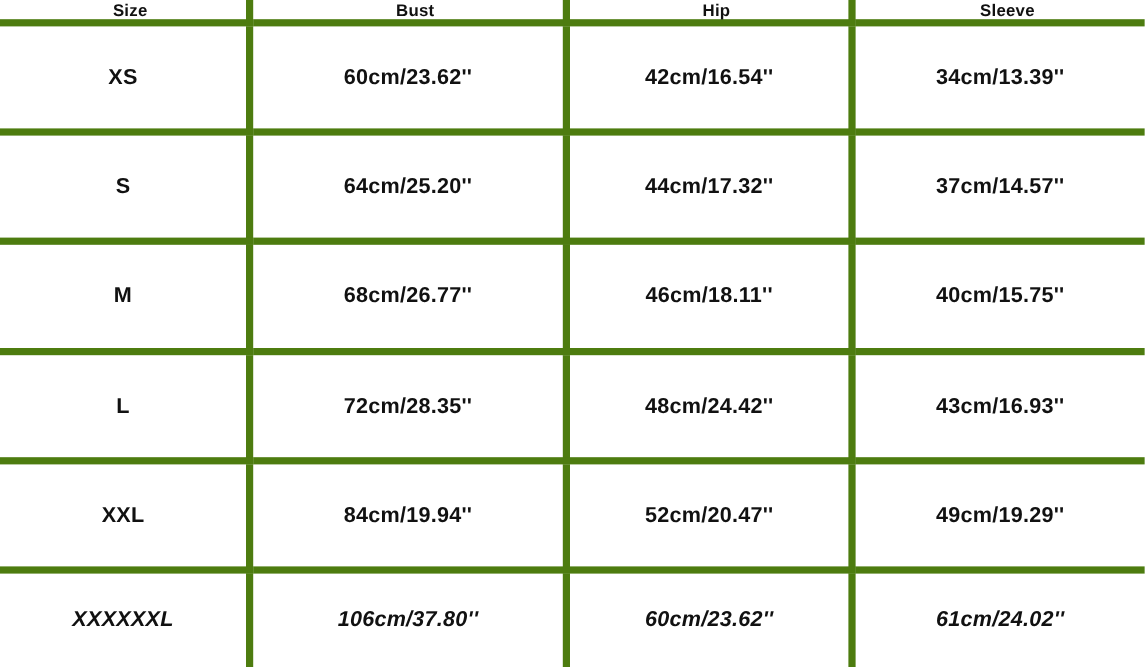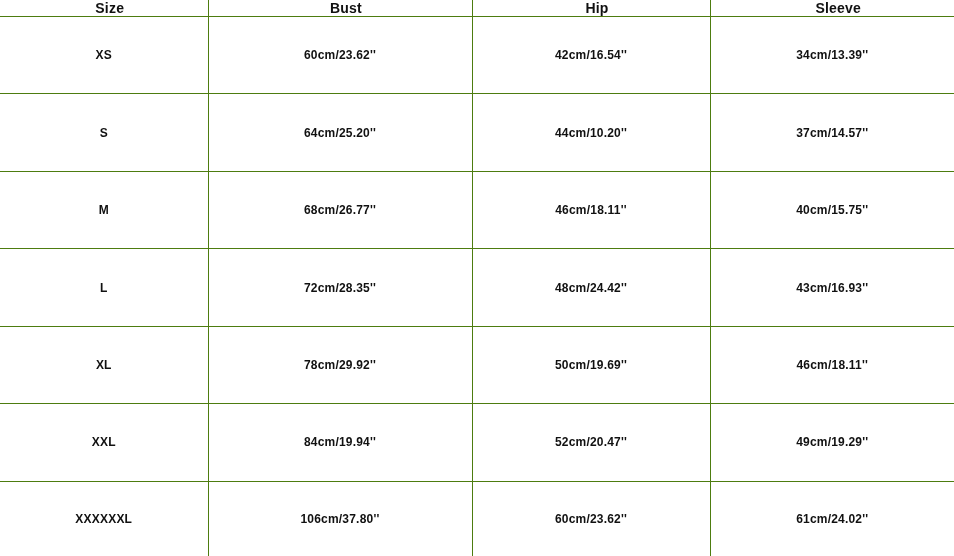--- a/index.html
+++ b/index.html
@@ -24,25 +24,25 @@
     justify-content: center;
   }
   table.size-chart {
     border-collapse: collapse;
     width: 954px;
     height: 556px;
     table-layout: fixed;
   }
   table.size-chart th,
   table.size-chart td {
-    border: 1px solid #4d7c0f;
+    border: 6px solid #4d7c0f;
     text-align: center;
     vertical-align: middle;
     font-weight: bold;
-    font-size: 12px;
+    font-size: 18px;
     color: #111111;
     letter-spacing: 0.2px;
     padding: 0 4px;
   }
   table.size-chart thead th {
     font-size: 14px;
   }
   
   col.c0 { width: 208px; }
   col.c1 { width: 264px; }
@@ -57,20 +57,21 @@
   table.size-chart tr > th:last-child,
   table.size-chart tr > td:last-child {
     border-right: none;
   }
   table.size-chart thead tr th {
     border-top: none;
     padding-left: 16px;
   }
   table.size-chart tbody tr:last-child td {
     border-bottom: none;
+    font-style: italic;
   }
 </style>
 </head>
 <body>
 
 <div class="sheet">
   <table class="size-chart">
     <colgroup>
       <col class="c0">
       <col class="c1">
@@ -88,40 +89,34 @@
     <tbody>
       <tr>
         <td>XS</td>
         <td>60cm/23.62''</td>
         <td>42cm/16.54''</td>
         <td>34cm/13.39''</td>
       </tr>
       <tr>
         <td>S</td>
         <td>64cm/25.20''</td>
-        <td>44cm/10.20''</td>
+        <td>44cm/17.32''</td>
         <td>37cm/14.57''</td>
       </tr>
       <tr>
         <td>M</td>
         <td>68cm/26.77''</td>
         <td>46cm/18.11''</td>
         <td>40cm/15.75''</td>
       </tr>
       <tr>
         <td>L</td>
         <td>72cm/28.35''</td>
         <td>48cm/24.42''</td>
         <td>43cm/16.93''</td>
-      </tr>
-      <tr>
-        <td>XL</td>
-        <td>78cm/29.92''</td>
-        <td>50cm/19.69''</td>
-        <td>46cm/18.11''</td>
       </tr>
       <tr>
         <td>XXL</td>
         <td>84cm/19.94''</td>
         <td>52cm/20.47''</td>
         <td>49cm/19.29''</td>
       </tr>
       <tr>
         <td>XXXXXXL</td>
         <td>106cm/37.80''</td>

